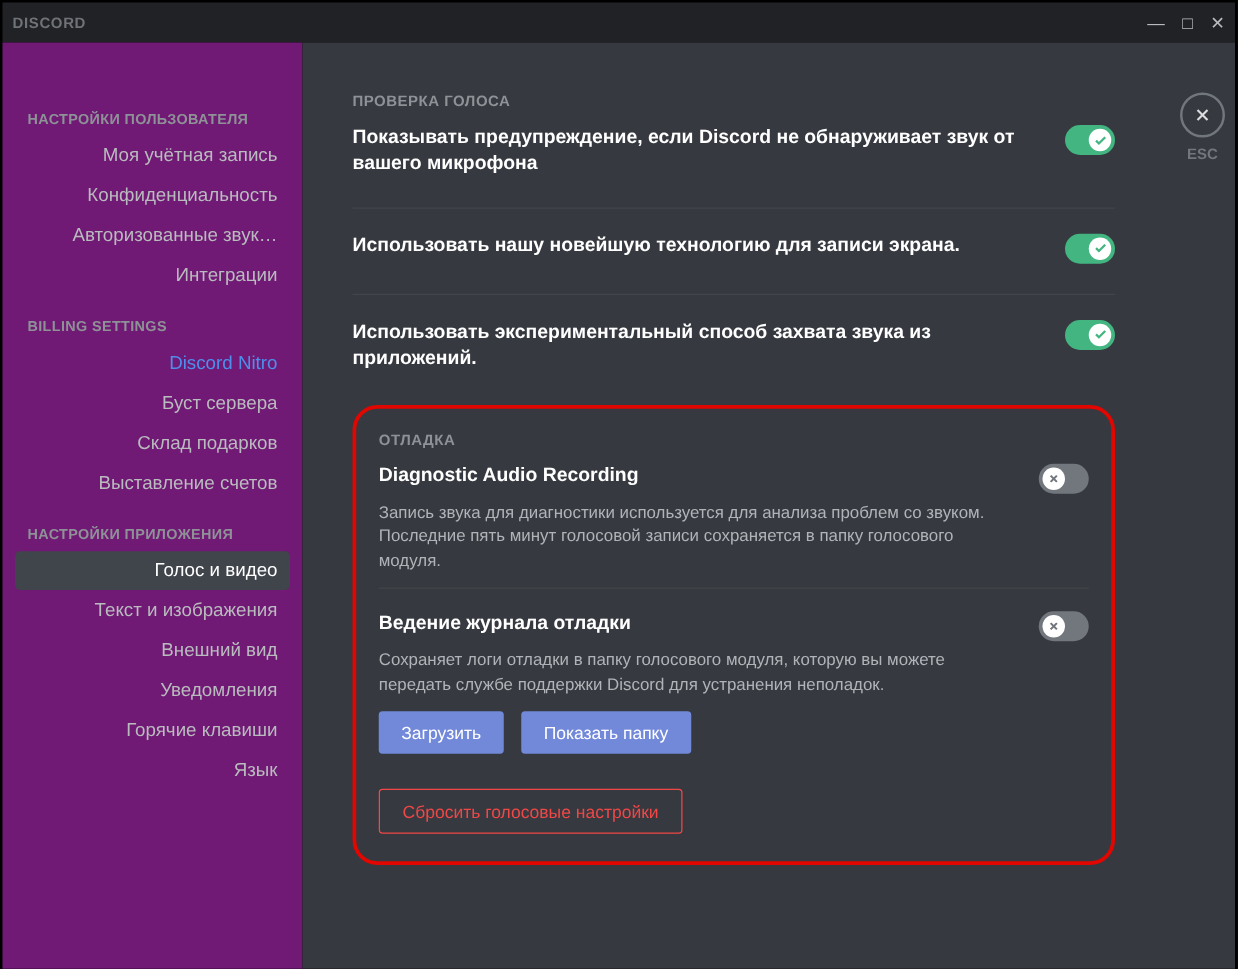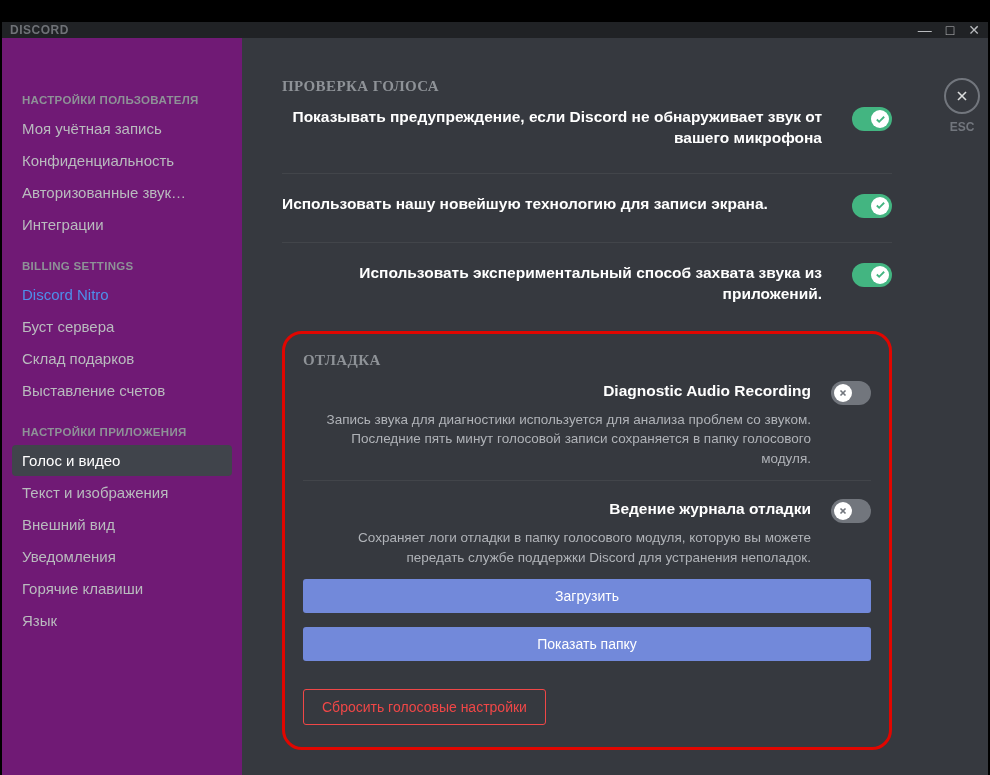--- a/index.html
+++ b/index.html
@@ -1,45 +1,45 @@
 <!DOCTYPE html>
 <html><head>
 <meta charset="utf-8">
 <style>
   * { margin: 0; padding: 0; box-sizing: border-box; }
   html, body { width: 990px; height: 775px; font-family: "Whitney", "Helvetica Neue", Helvetica, Arial, sans-serif; background:#000; }
   .frame { width: 990px; height: 775px; border: 2px solid #000; background:#000; position:relative; }
-  .titlebar { height: 16px; background:#202225; display:flex; align-items:center; justify-content:space-between; padding:0 8px;margin-top:20px; }
+  .titlebar { height: 32px; background:#202225; display:flex; align-items:center; justify-content:space-between; padding:0 8px; }
   .titlebar-title { color:#6f7277; font-size:12px; font-weight:700; letter-spacing:0.5px; }
   .winctrls { display:flex; gap:14px; }
   .winbtn { color:#b9bbbe; font-size:14px; line-height:1; cursor:pointer; }
   .app { display:flex; height: calc(775px - 28px - 4px); }
   .sidebar { width: 240px; background:#701a75; padding: 50px 10px 20px 10px; overflow:hidden; }
   .sb-header { color:#8e9297; font-size:11.5px; font-weight:700; letter-spacing:0.3px; padding:6px 10px 6px 10px; }
-  .sb-item { color:#b9bbbe; font-size:15px; padding:7px 10px; border-radius:4px; margin:1px 0; cursor:pointer; white-space:nowrap; overflow:hidden; text-overflow:ellipsis; }
+  .sb-item { color:#b9bbbe; font-size:15px; padding:7px 10px; border-radius:4px; margin:1px 0; cursor:pointer; white-space:nowrap; overflow:hidden; text-overflow:ellipsis;text-align:right; }
   .sb-item.active { background:#40444b; color:#fff; }
   .sb-item.nitro { color:#4e8feb; }
   .sb-group { margin-bottom:14px; }
   .content { flex:1; background:#36393f; position:relative; padding: 40px 40px 30px 40px; overflow:hidden; }
-  .section-header { color:#8e9297; font-size:15px; font-weight:700; letter-spacing:0.4px; margin-bottom:12px;font-family:Liberation Serif, serif; }
-  .setting-row { display:flex; align-items:flex-start; justify-content:space-between; padding:0 0 20px 0; gap:20px;text-align:right; }
+  .section-header { color:#8e9297; font-size:12px; font-weight:700; letter-spacing:0.4px; margin-bottom:12px; }
+  .setting-row { display:flex; align-items:flex-start; justify-content:space-between; padding:0 0 20px 0; gap:20px; }
   .setting-title { color:#fff; font-size:15.5px; font-weight:600; line-height:1.35; max-width:540px; }
   .setting-desc { color:#b0b3b8; font-size:13.5px; line-height:1.45; margin-top:8px; max-width:590px; }
   .divider { border:none; border-top:1px solid #42454a; margin:4px 0 20px 0; }
   .divider-thin { border:none; border-top:1px solid #42454a; margin:12px 0 18px 0; }
   .toggle { width:40px; height:24px; border-radius:12px; position:relative; flex:0 0 40px; cursor:pointer; }
   .toggle.on { background:#43b581; }
   .toggle.off { background:#72767d; }
   .toggle .knob { position:absolute; top:3px; width:18px; height:18px; border-radius:50%; background:#fff; display:flex; align-items:center; justify-content:center; }
   .toggle.on .knob { right:3px; }
   .toggle.off .knob { left:3px; }
   .toggle.on .knob svg { width:11px; height:11px; color:#43b581; }
   .toggle.off .knob svg { width:10px; height:10px; color:#72767d; }
   .highlight-box { border:3px solid #e10600; border-radius:20px; padding:18px 18px 22px 18px; margin-top:6px; }
-  .btn-row { display:flex; gap:14px; margin-top:12px;flex-direction:column; }
+  .btn-row { display:flex; gap:14px; margin-top:12px; }
   .btn { background:#7289da; color:#fff; font-size:14px; font-weight:500; padding:9px 18px; border-radius:3px; border:none; cursor:pointer; }
   .btn-danger { background:transparent; border:1px solid #f04747; color:#f04747; font-size:14px; font-weight:500; padding:9px 18px; border-radius:3px; cursor:pointer; margin-top:28px; }
   .esc-btn { position:absolute; top:40px; right: -4px; width:60px; display:flex; flex-direction:column; align-items:center; gap:6px; cursor:pointer; }
   .esc-circle { width:36px; height:36px; border-radius:50%; border:2px solid #72767d; display:flex; align-items:center; justify-content:center; color:#dcddde; background:#36393f; }
   .esc-circle svg { width:16px; height:16px; }
   .esc-label { color:#72767d; font-size:12px; font-weight:600; }
   .right-pad { width: 56px; background:#36393f; position:relative; }
 </style>
 </head>
 <body>

